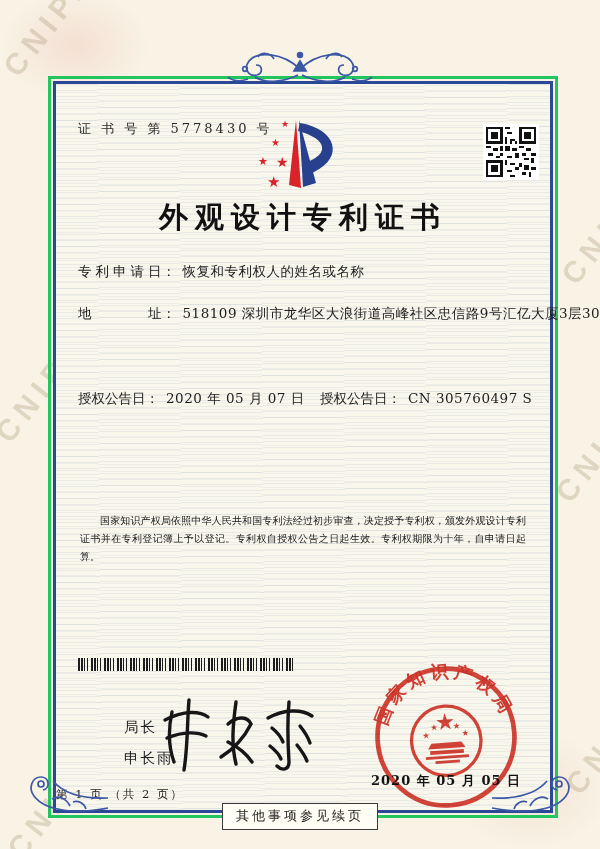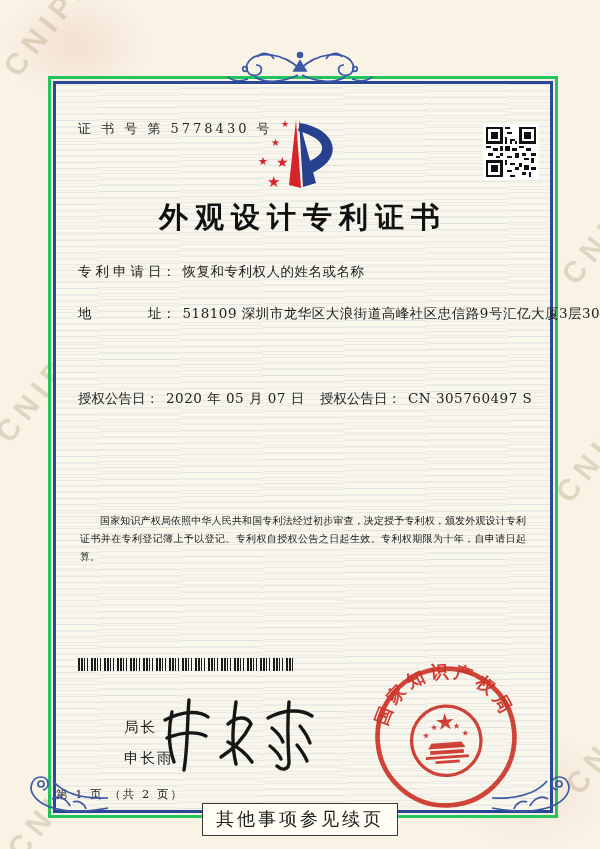--- a/index.html
+++ b/index.html
@@ -77,21 +77,21 @@
   .seal{position:absolute;left:315px;top:578px;width:150px;height:150px;
         mix-blend-mode:multiply;transform:rotate(-4deg);z-index:2;}
   .seal-date{position:absolute;left:313px;top:688px;width:154px;text-align:center;
         font-size:13px;font-weight:700;letter-spacing:1px;color:#121212;z-index:4;}
 
   .page-info{position:absolute;left:0;right:0;top:703px;text-align:left;
         font-size:11.5px;letter-spacing:2px;color:#222;}
 
   .footer-note{position:absolute;left:50%;transform:translateX(-50%);top:803px;
         border:1px solid #3a3a3a;background:#fffdf4;padding:3px 13px 4px;
-        font-size:18px;letter-spacing:3px;z-index:2;white-space:nowrap;}
+        font-size:13px;letter-spacing:3px;z-index:2;white-space:nowrap;}
 </style>
 </head>
 <body>
 
 <div class="page">
 
   <div class="wm wm1">CNIPA</div>
   <div class="wm wm2">CNIPA</div>
   <div class="wm wm3">CNIPA</div>
   <div class="wm wm4">CNIPA</div>
@@ -220,20 +220,21 @@
           <text x="59" y="80" font-size="9" text-anchor="middle">★</text>
           <text x="68" y="72" font-size="9" text-anchor="middle">★</text>
           <text x="92" y="72" font-size="9" text-anchor="middle">★</text>
           <text x="101" y="80" font-size="9" text-anchor="middle">★</text>
           <path d="M60,92 L100,92 L96,86 L64,86 Z"></path>
           <rect x="62" y="94" width="36" height="4"></rect>
           <rect x="57" y="100" width="46" height="3"></rect>
           <rect x="67" y="105" width="26" height="3"></rect>
         </g>
       </svg>
+      <div class="seal-date">2020 年 05 月 05 日</div>
 
       <div class="page-info">第 1 页 （共 2 页）</div>
     </div>
   </div>
 
   <svg class="ornament-top" width="280" height="40" viewBox="0 0 280 40">
     <g fill="none" stroke="#3b57a5" stroke-width="1.7">
       <g id="halfOrn">
         <path d="M140,21 C122,4 97,3 89,13 C83,21 89,29 97,27 C103,25 103,17 96,17"></path>
         <path d="M138,27 C122,35 104,35 95,29"></path>

